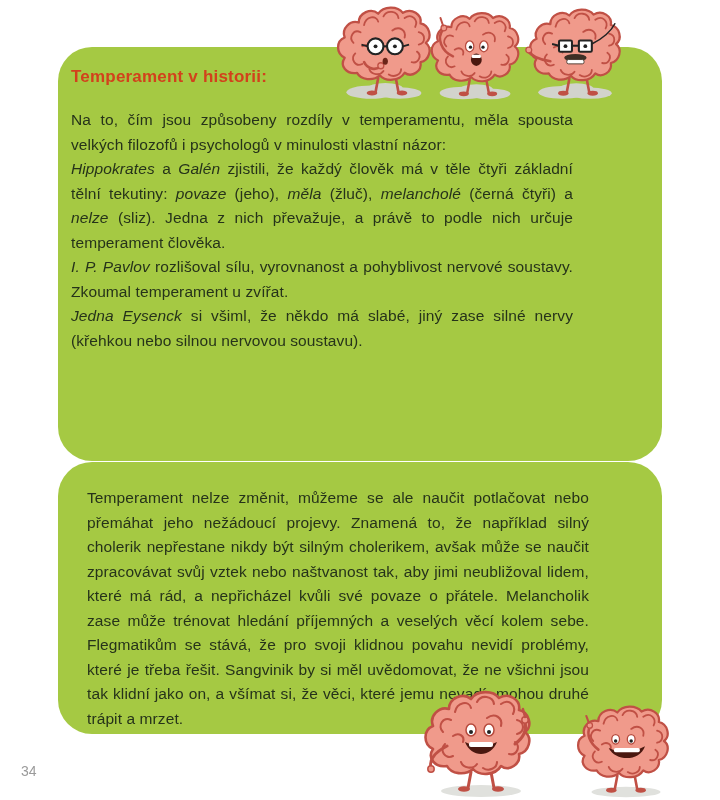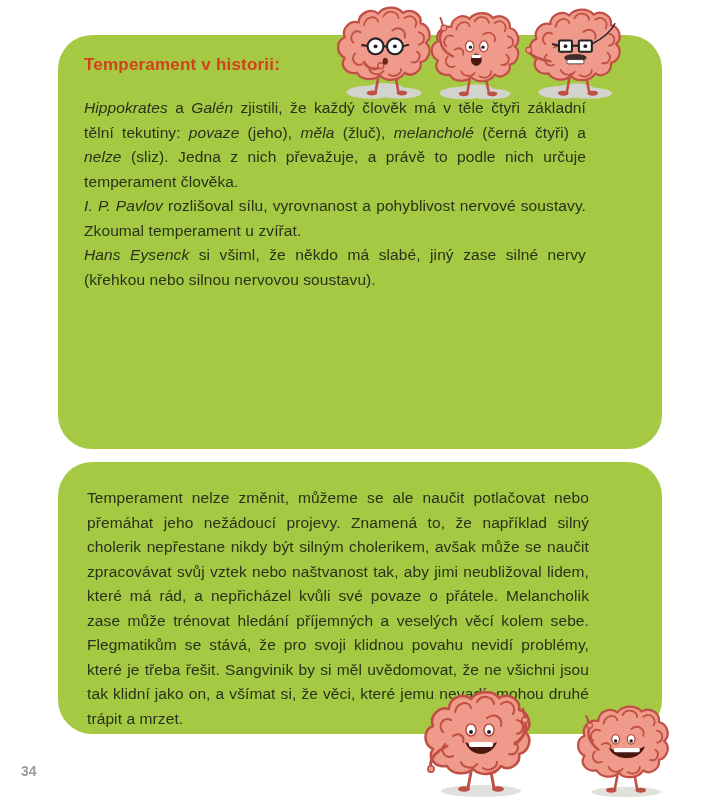--- a/index.html
+++ b/index.html
@@ -17,21 +17,21 @@
     font-family:"Liberation Sans","DejaVu Sans",sans-serif;
     overflow:hidden;
   }
   .panel{
     position:absolute;
     left:58px;
     width:604px;
     background:var(--green);
     border-radius:34px;
   }
-  .panel-1{top:35px;height:414px;padding:18px 30px 0 26px}
+  .panel-1{top:47px;height:414px;padding:18px 30px 0 13px}
   .panel-2{top:462px;height:272px;padding:24px 30px 0 29px}
   .panel-title{
     color:var(--title-red);
     font-size:17px;
     font-weight:bold;
     line-height:24px;
     margin:0 0 19px 0;
     letter-spacing:.2px;
   }
   .bodytext{width:502px;color:var(--body-text)}
@@ -40,21 +40,21 @@
     line-height:24.5px;
     text-align:justify;
     letter-spacing:.1px;
   }
   .bodytext em{font-style:italic}
   .page-number{
     position:absolute;
     left:21px;top:763px;
     color:var(--pagenum);
     font-size:14px;
-    font-weight:bold;
+    font-weight:normal;
     text-align:right;
   }
   .brain{position:absolute}
   .z-top{z-index:5}
 </style>
 </head>
 <body>
 
 <div class="page">
 
@@ -92,23 +92,24 @@
           <ellipse cx="74" cy="101" rx="25" ry="6.5"></ellipse>
           <ellipse cx="58" cy="96" rx="20" ry="6.5"></ellipse>
         </g>
       </g>
     </defs>
   </svg>
 
   <section class="panel panel-1">
     <h2 class="panel-title">Temperament v historii:</h2>
     <div class="bodytext">
+        <p><span>Na to, čím jsou způsobeny rozdíly v temperamentu, měla spousta velkých filozofů i psychologů v minulosti vlastní názor:</span></p>
         <p><em>Hippokrates</em><span> a </span><em>Galén</em><span> zjistili, že každý člověk má v těle čtyři základní tělní tekutiny: </span><em>povaze</em><span> (jeho), </span><em>měla</em><span> (žluč), </span><em>melancholé</em><span> (černá čtyři) a </span><em>nelze</em><span> (sliz). Jedna z nich převažuje, a právě to podle nich určuje temperament člověka.</span></p>
         <p><em>I. P. Pavlov</em><span> rozlišoval sílu, vyrovnanost a pohyblivost nervové soustavy. Zkoumal temperament u zvířat.</span></p>
-        <p><em>Hans Eysenck</em><span> si všiml, že někdo má slabé, jiný zase silné nervy (křehkou nebo silnou nervovou soustavu).</span></p>
+        <p><em>Jedna Eysenck</em><span> si všiml, že někdo má slabé, jiný zase silné nervy (křehkou nebo silnou nervovou soustavu).</span></p>
       </div>
   </section>
 
   <section class="panel panel-2">
     <div class="bodytext">
         <p><span>Temperament nelze změnit, můžeme se ale naučit potlačovat nebo přemáhat jeho nežádoucí projevy. Znamená to, že například silný cholerik nepřestane nikdy být silným cholerikem, avšak může se naučit zpracovávat svůj vztek nebo naštvanost tak, aby jimi neubližoval lidem, které má rád, a nepřicházel kvůli své povaze o přátele. Melancholik zase může trénovat hledání příjemných a veselých věcí kolem sebe. Flegmatikům se stává, že pro svoji klidnou povahu nevidí problémy, které je třeba řešit. Sangvinik by si měl uvědomovat, že ne všichni jsou tak klidní jako on, a všímat si, že věci, které jemu nevadí, mohou druhé trápit a mrzet.</span></p>
       </div>
   </section>
 
   <svg class="brain z-top" style="left:334px;top:4px" width="106" height="97" viewBox="0 0 120 110">

